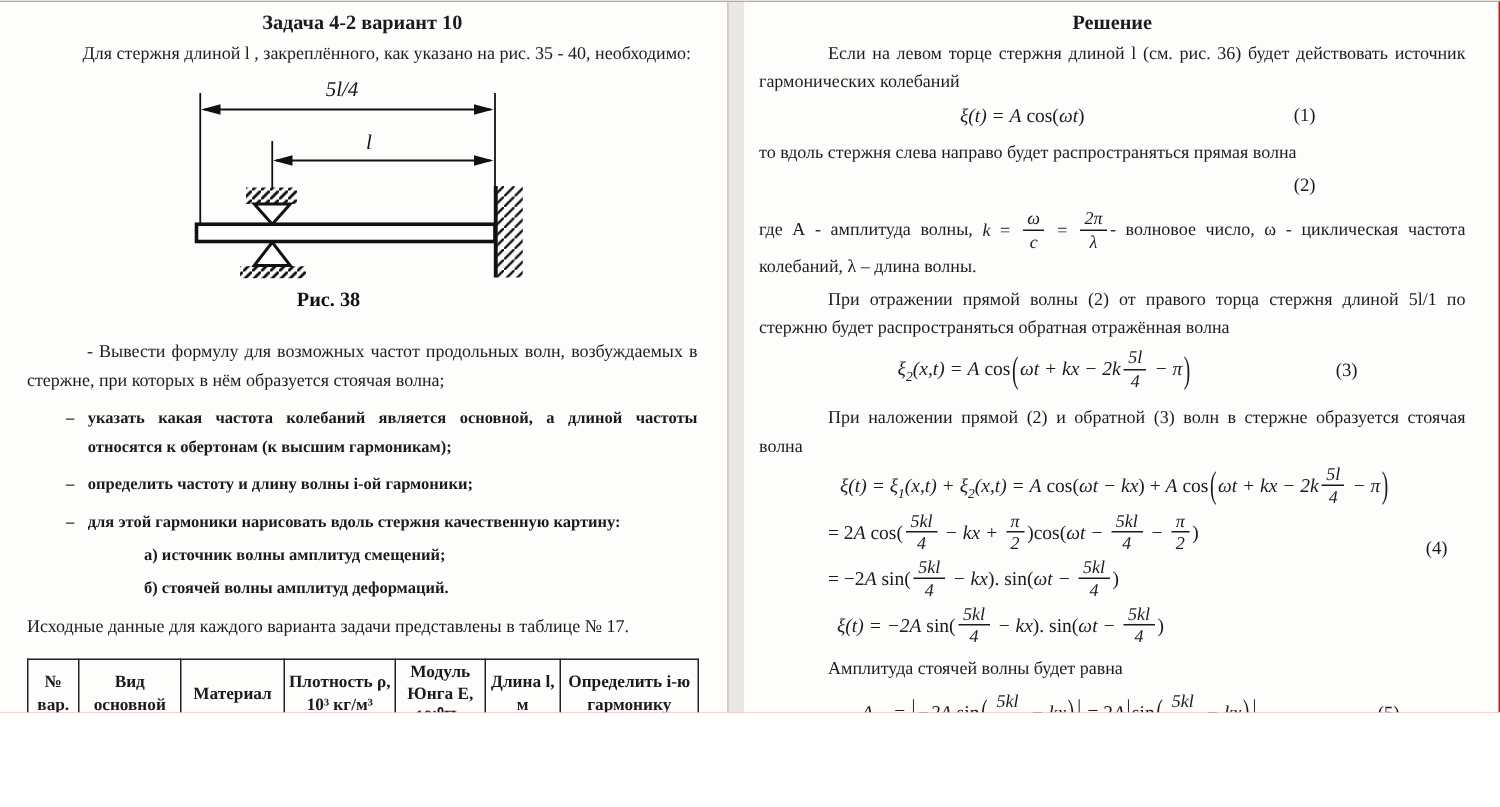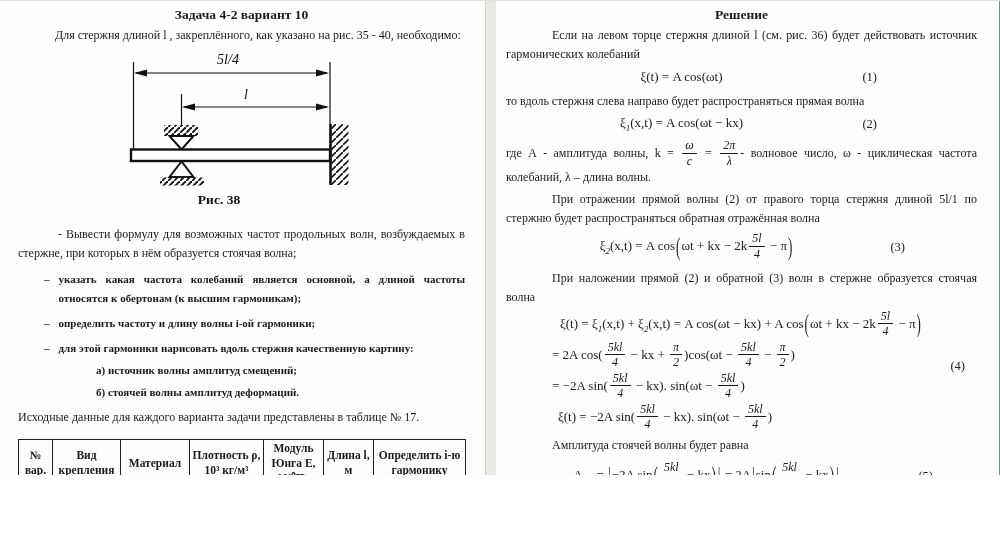--- a/index.html
+++ b/index.html
@@ -1,16 +1,16 @@
 <!DOCTYPE html>
 <html><head>
 <meta charset="utf-8">
 <style>
   html,body{margin:0;padding:0;background:#fff;}
-  .screen{position:relative;width:1000px;height:475px;background:#14b8a6;overflow:hidden;
+  .screen{position:relative;width:1000px;height:475px;background:#b91c1c;overflow:hidden;
           font-family:"Liberation Serif",serif;color:#1b1b1b;border-top:1px solid #e3e0dc;box-sizing:border-box;}
   .page{position:absolute;top:0;height:538px;background:#fdfdfc;box-sizing:border-box;}
   .page-left{left:0;width:485px;}
   .page-right{left:496px;width:503px;}
   .gutter{position:absolute;left:485px;top:0;width:12px;height:538px;background:#ebe8e4;
           border-left:1px solid #d6d3cf;border-right:1px solid #d6d3cf;box-sizing:border-box;}
   .content{padding:3px 20px 0 18px;}
   .contentR{padding:3px 22px 0 10px;}
   .ptitle{text-align:center;font-weight:bold;font-size:13.5px;margin:3px 0 1px;}
   .para{font-size:12px;line-height:19px;text-align:justify;margin:3px 0 0;}
@@ -30,21 +30,21 @@
   table.vtab{border-collapse:collapse;margin-top:5px;width:447px;table-layout:fixed;}
   table.vtab th,table.vtab td{border:1px solid #222;text-align:center;vertical-align:middle;padding:1px 2px;}
   table.vtab th{font-size:11.5px;font-weight:bold;line-height:1.3;}
   table.vtab td{font-size:12px;height:17px;}
   
   .eq{position:relative;display:flex;align-items:center;justify-content:center;font-size:13px;min-height:26px;}
   .eqbody{display:inline;white-space:nowrap;}
   .eqnum{position:absolute;top:50%;transform:translateY(-50%);font-size:12.5px;}
   .eqblock{position:relative;margin-top:2px;padding-left:46px;font-size:13px;}
   .eqline{display:flex;align-items:center;min-height:31px;}
-  .mi{}
+  .mi{font-style:italic;}
   .mt{font-style:normal;}
   .msub{font-size:9px;font-style:italic;vertical-align:-4px;}
   .mbig{display:inline-block;transform:scaleY(1.9);position:relative;top:0.5px;margin:0 1px;font-style:normal;}
   .frac{display:inline-flex;flex-direction:column;align-items:center;vertical-align:middle;
         line-height:1.05;font-size:12px;margin:0 2px;font-style:italic;position:relative;top:-1px;}
   .fn{border-bottom:1px solid #1b1b1b;padding:0 3px 1px;}
   .fd{padding-top:1px;}
   .kpara{font-size:12px;line-height:19px;text-align:justify;margin:4px 0 0;}
 </style>
 </head>
@@ -116,21 +116,21 @@
             <col style="width:68px">
             <col style="width:69px">
             <col style="width:74px">
           <col style="width:60px">
             <col style="width:50px">
             <col style="width:92px">
         </colgroup>
         <tbody>
             <tr>
           <th>№ вар.</th>
-          <th>Вид крепления</th>
+          <th>Вид основной</th>
           <th>Материал</th>
           <th>Плотность ρ, 10³ кг/м³</th>
           <th>Модуль Юнга Е, 10¹⁰Па</th>
           <th>Длина l, м</th>
           <th>Определить i-ю гармонику</th>
         </tr>
         <tr>
           <td>10</td>
           <td>Рис 49.</td>
           <td>Стекло</td>
@@ -153,21 +153,20 @@
       <p class="para ind">Если на левом торце стержня длиной l (см. рис. 36) будет действовать источник гармонических колебаний</p>
 
       <div class="eq" style="padding-right:120px;min-height:25px">
         <span class="eqbody"><span class="mi">ξ(t) = A</span><span class="mt"> cos(</span><span class="mi">ωt</span><span class="mt">)</span></span>
         <span class="eqnum" style="right:100px">(1)</span>
       </div>
 
       <p class="para">то вдоль стержня слева направо будет распространяться прямая волна</p>
 
       <div class="eq" style="padding-right:120px;min-height:25px">
-        <span class="eqbody"><span class="mi">ξ</span><span class="msub">1</span><span class="mi">(x,t) = A</span><span class="mt"> cos(</span><span class="mi">ωt − kx</span><span class="mt">)</span></span>
         <span class="eqnum" style="right:100px">(2)</span>
       </div>
 
       <p class="kpara"><span>где А - амплитуда волны, </span><span><span class="mi">k</span><span class="mt"> = </span><span class="frac">
               <span class="fn">ω</span>
               <span class="fd">c</span>
             </span><span class="mt"> = </span><span class="frac">
               <span class="fn">2π</span>
               <span class="fd">λ</span>
             </span></span><span>- волновое число, ω - циклическая частота колебаний, λ – длина волны.</span></p>

